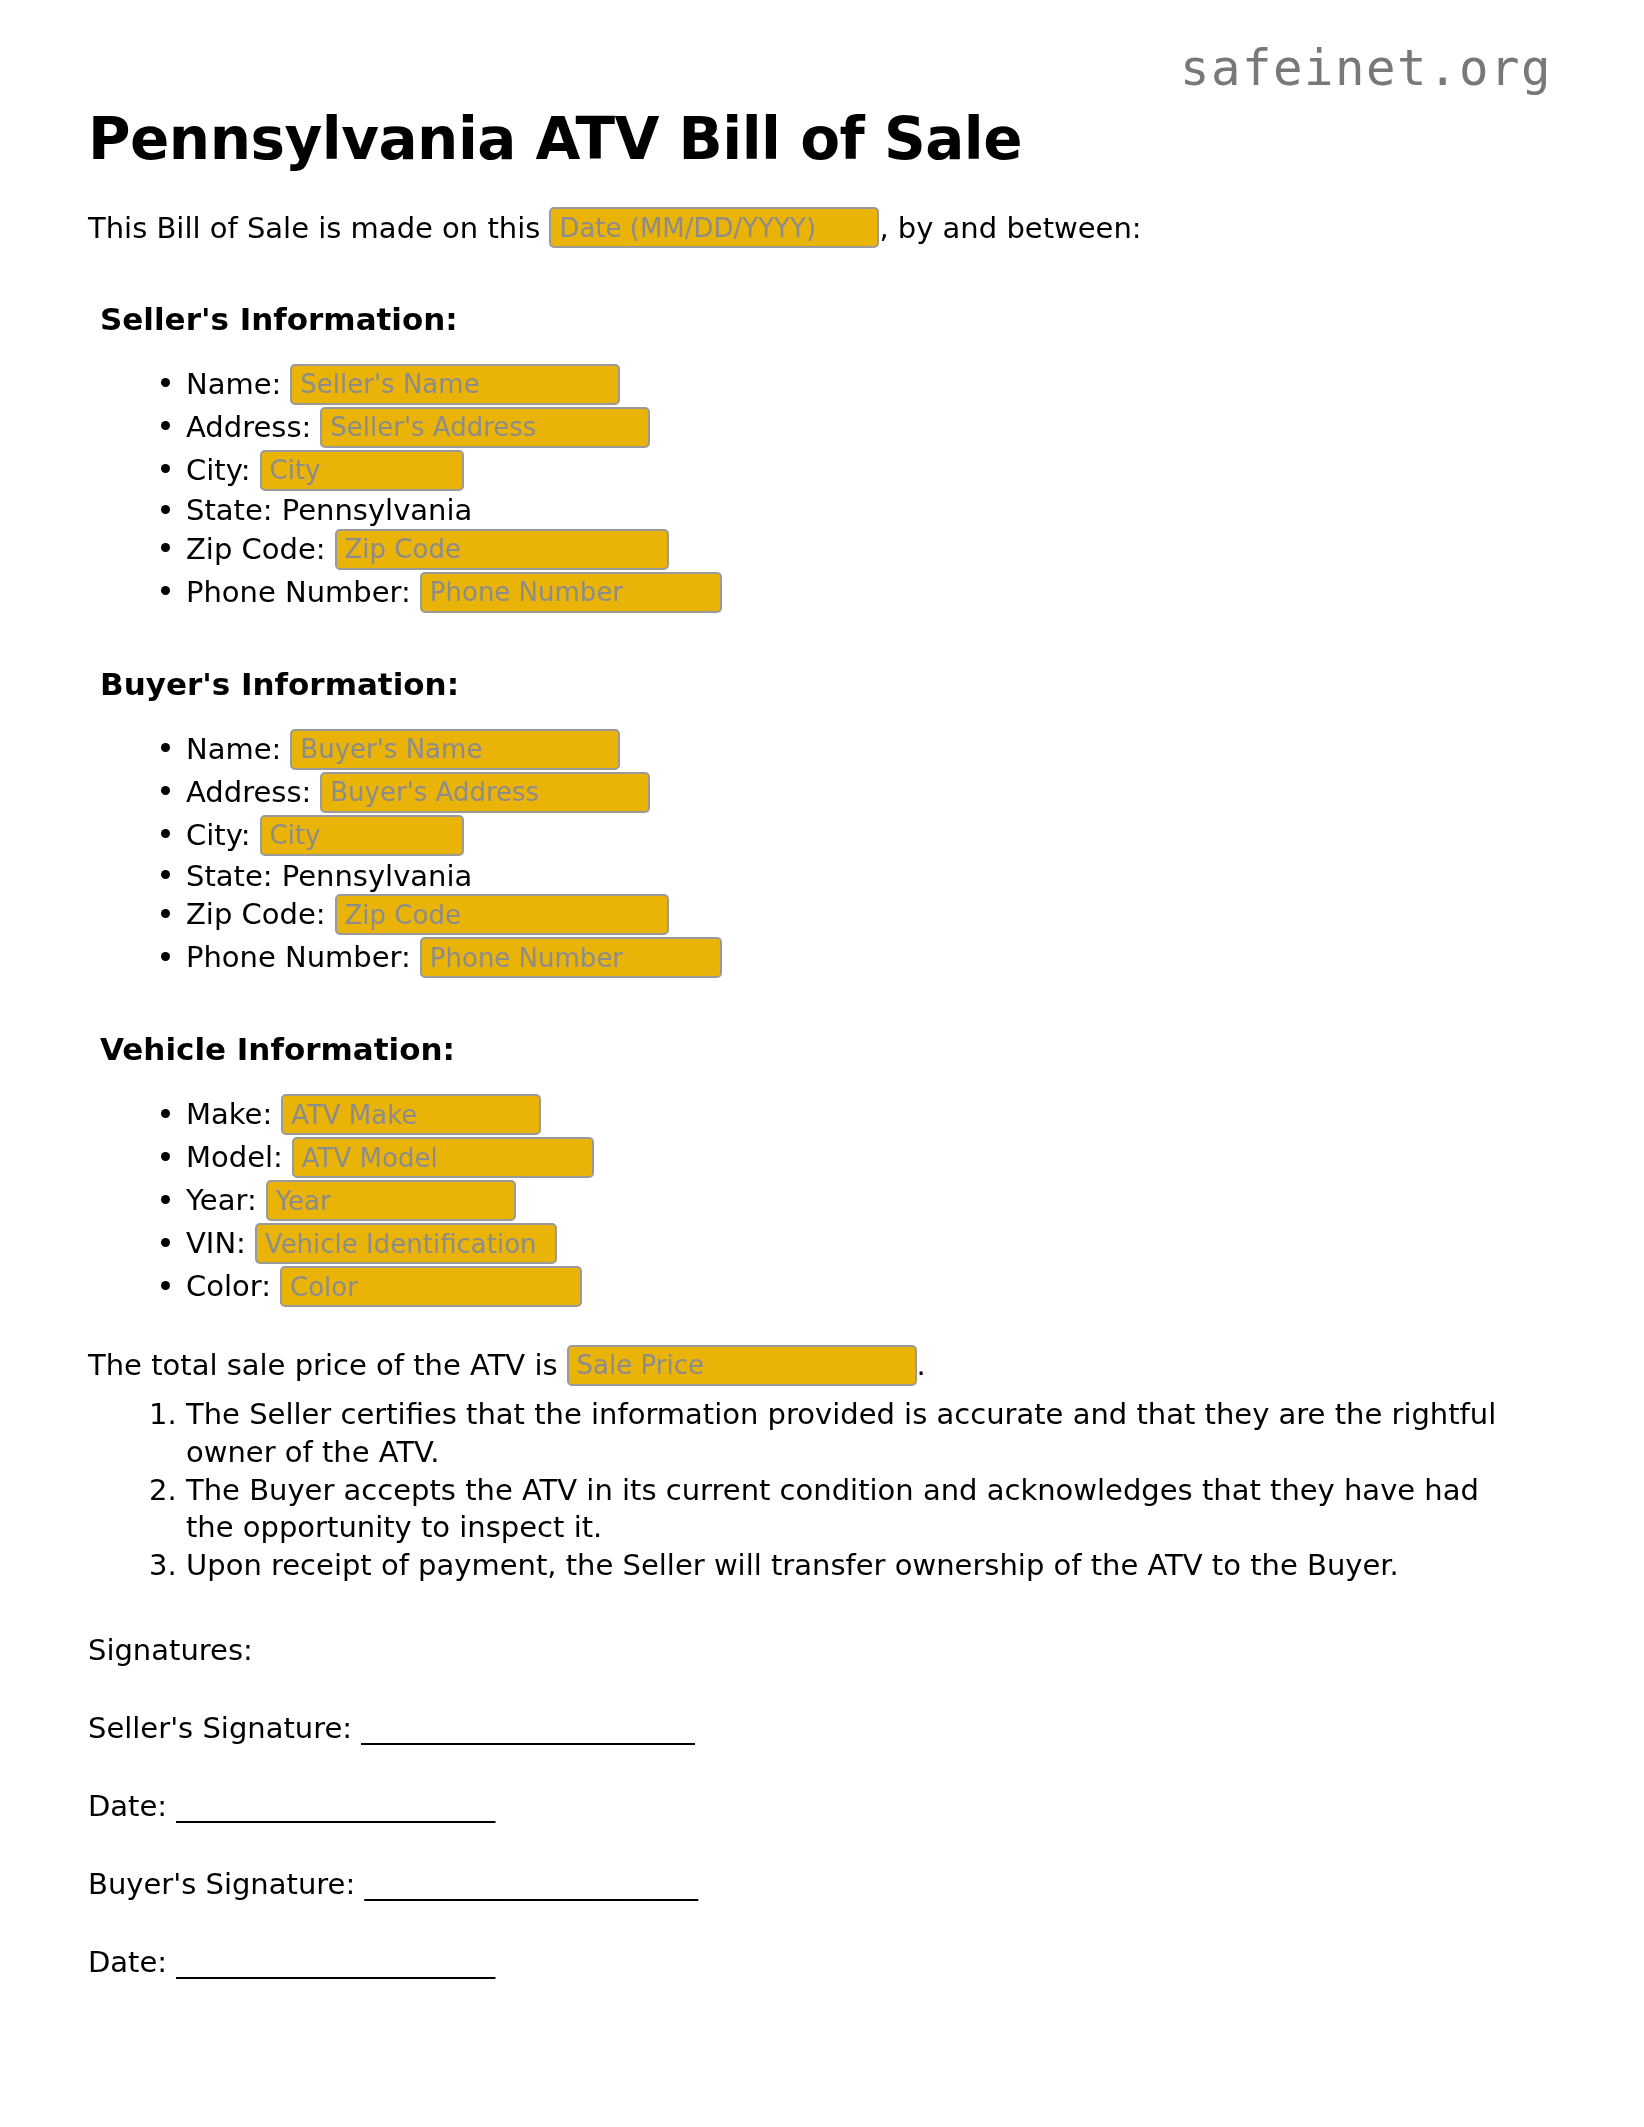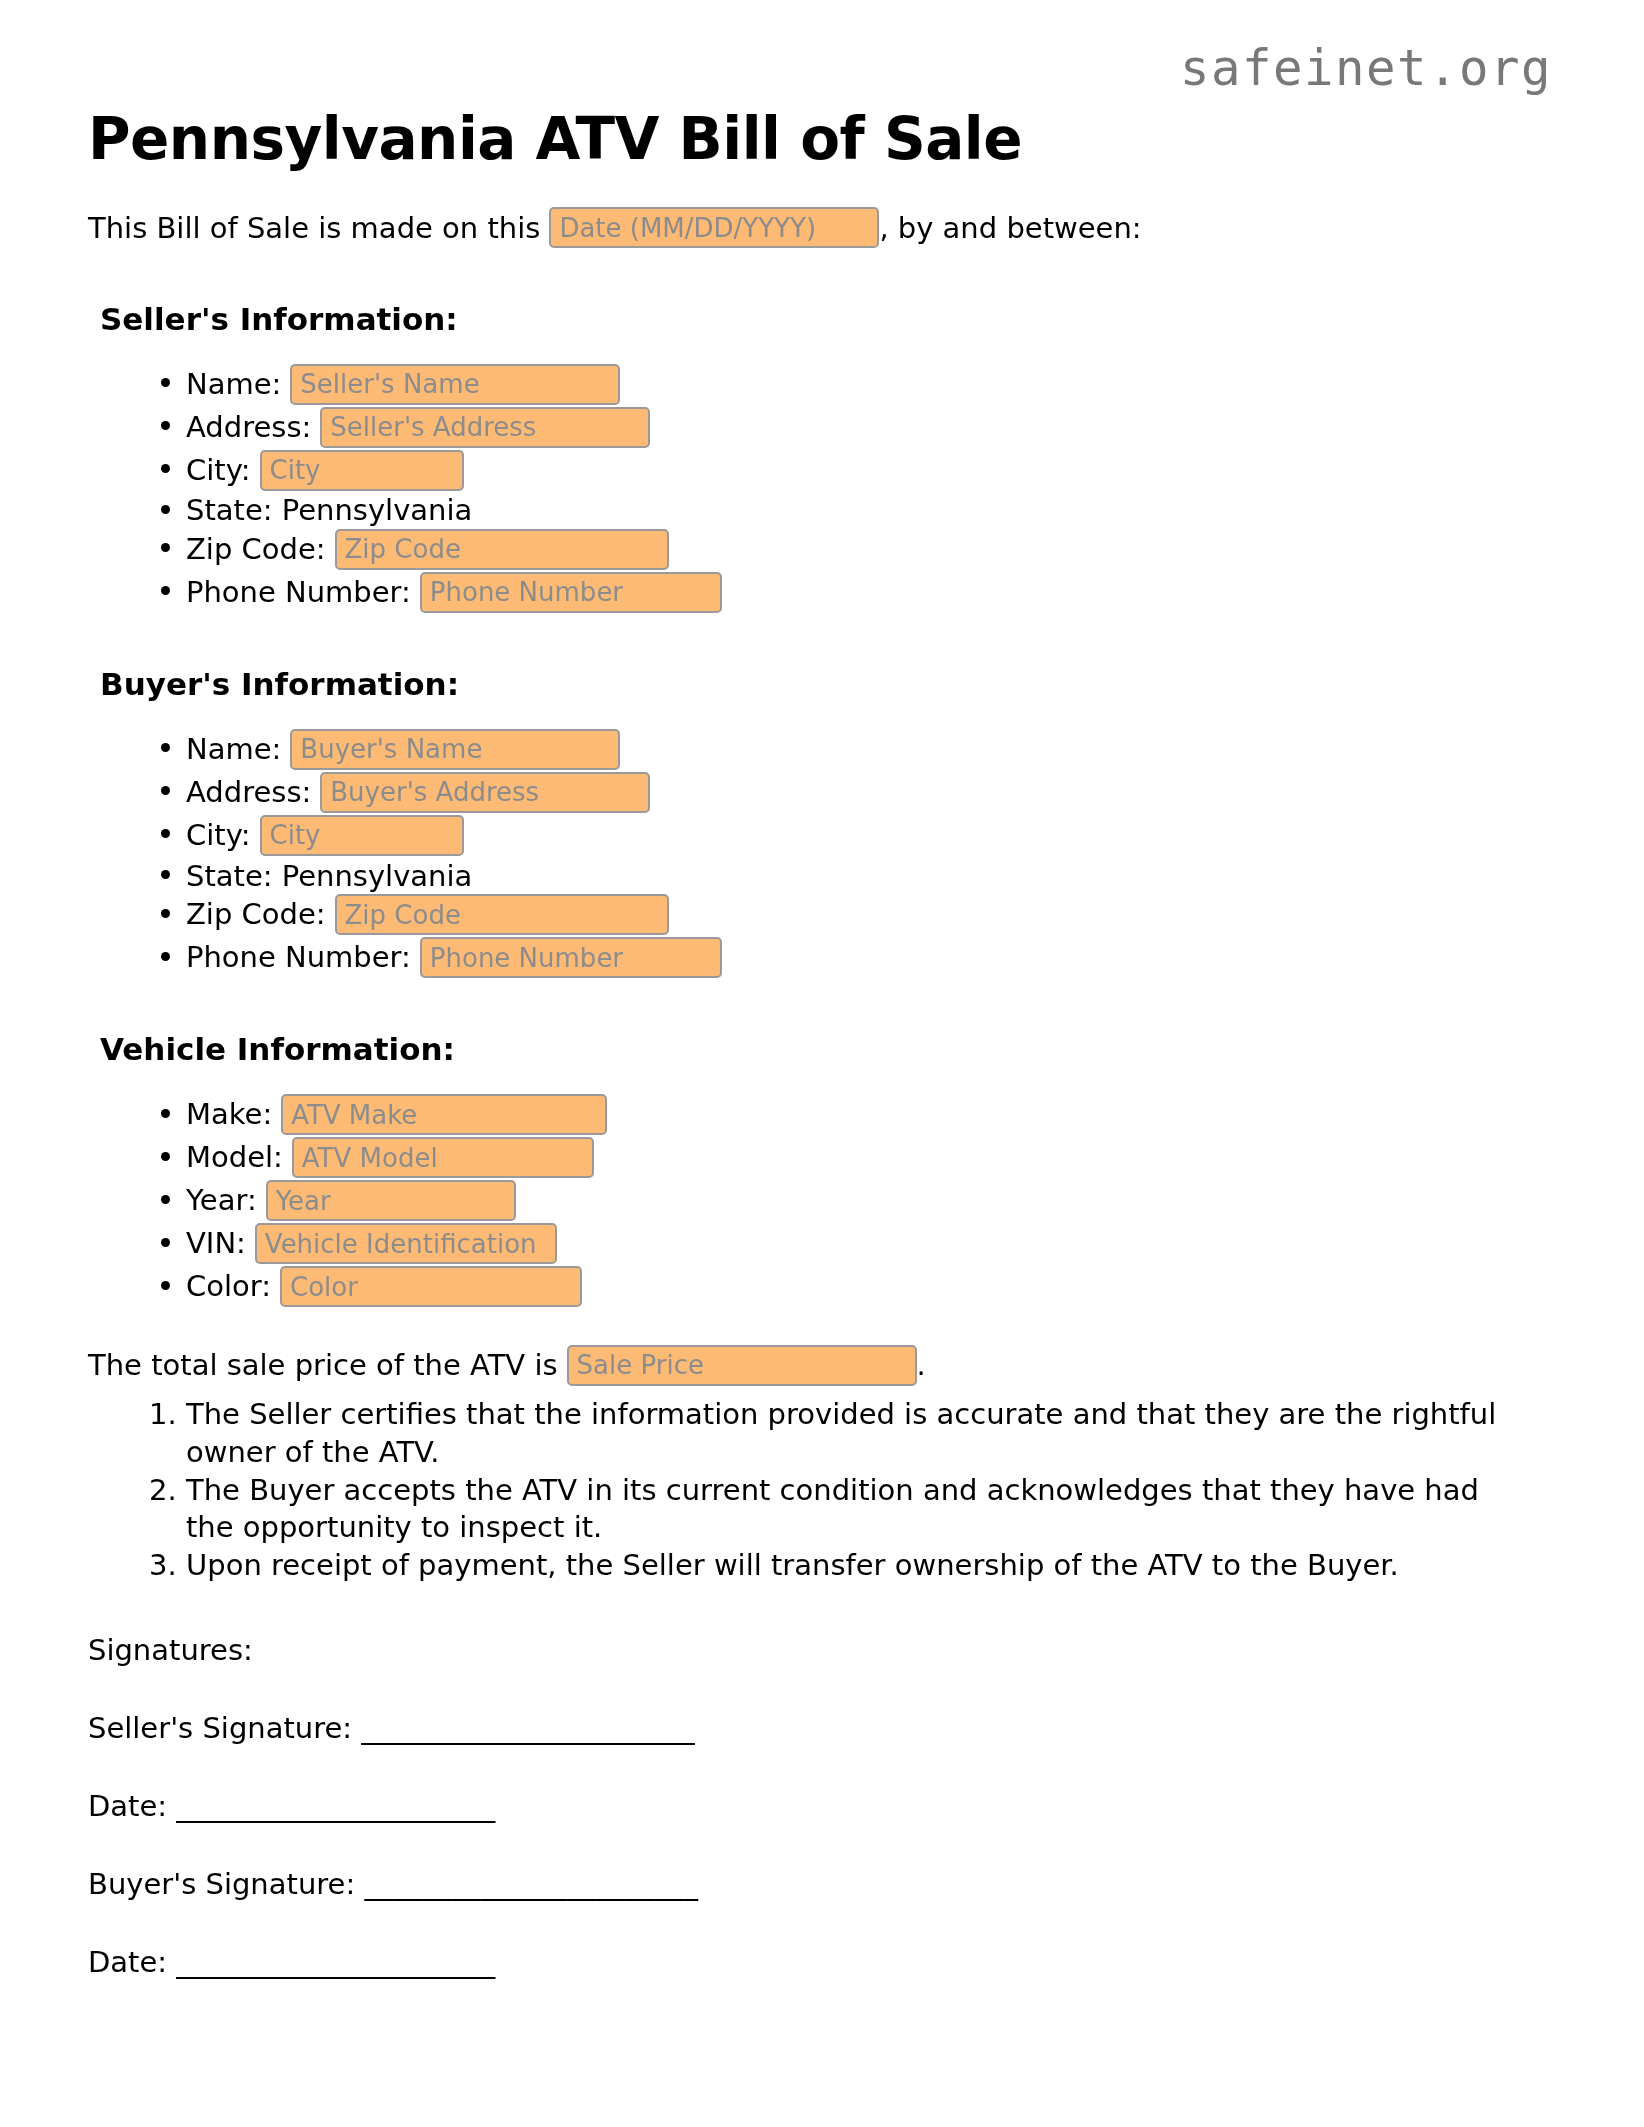--- a/index.html
+++ b/index.html
@@ -98,40 +98,40 @@
   .field-label {
     white-space: nowrap;
     font-size: 29px;
   }
 
   
   input.form-input {
     font-family: "DejaVu Sans", "Liberation Sans", sans-serif;
     font-size: 26px;
     color: #000000;
-    background: #fdba74;
+    background: #eab308;
     border: 2px solid #9a9a9a;
     border-radius: 5px;
     padding: 5px 8px;
     margin-left: 9px;
     height: 41px;
     line-height: 1;
     outline: none;
   }
   input.form-input::placeholder {
     color: #8c8c8c;
     opacity: 1;
   }
   input.w-date   { width: 330px; }
   input.w-name   { width: 330px; }
   input.w-addr   { width: 330px; }
   input.w-city   { width: 204px; }
   input.w-zip    { width: 334px; }
   input.w-phone  { width: 302px; }
-  input.w-make   { width: 326px; }
+  input.w-make   { width: 260px; }
   input.w-model  { width: 302px; }
   input.w-year   { width: 250px; }
   input.w-vin    { width: 302px; }
   input.w-color  { width: 302px; }
   input.w-price  { width: 350px; }
 
   
   ol.terms-list {
     list-style: decimal;
     margin: 0;

